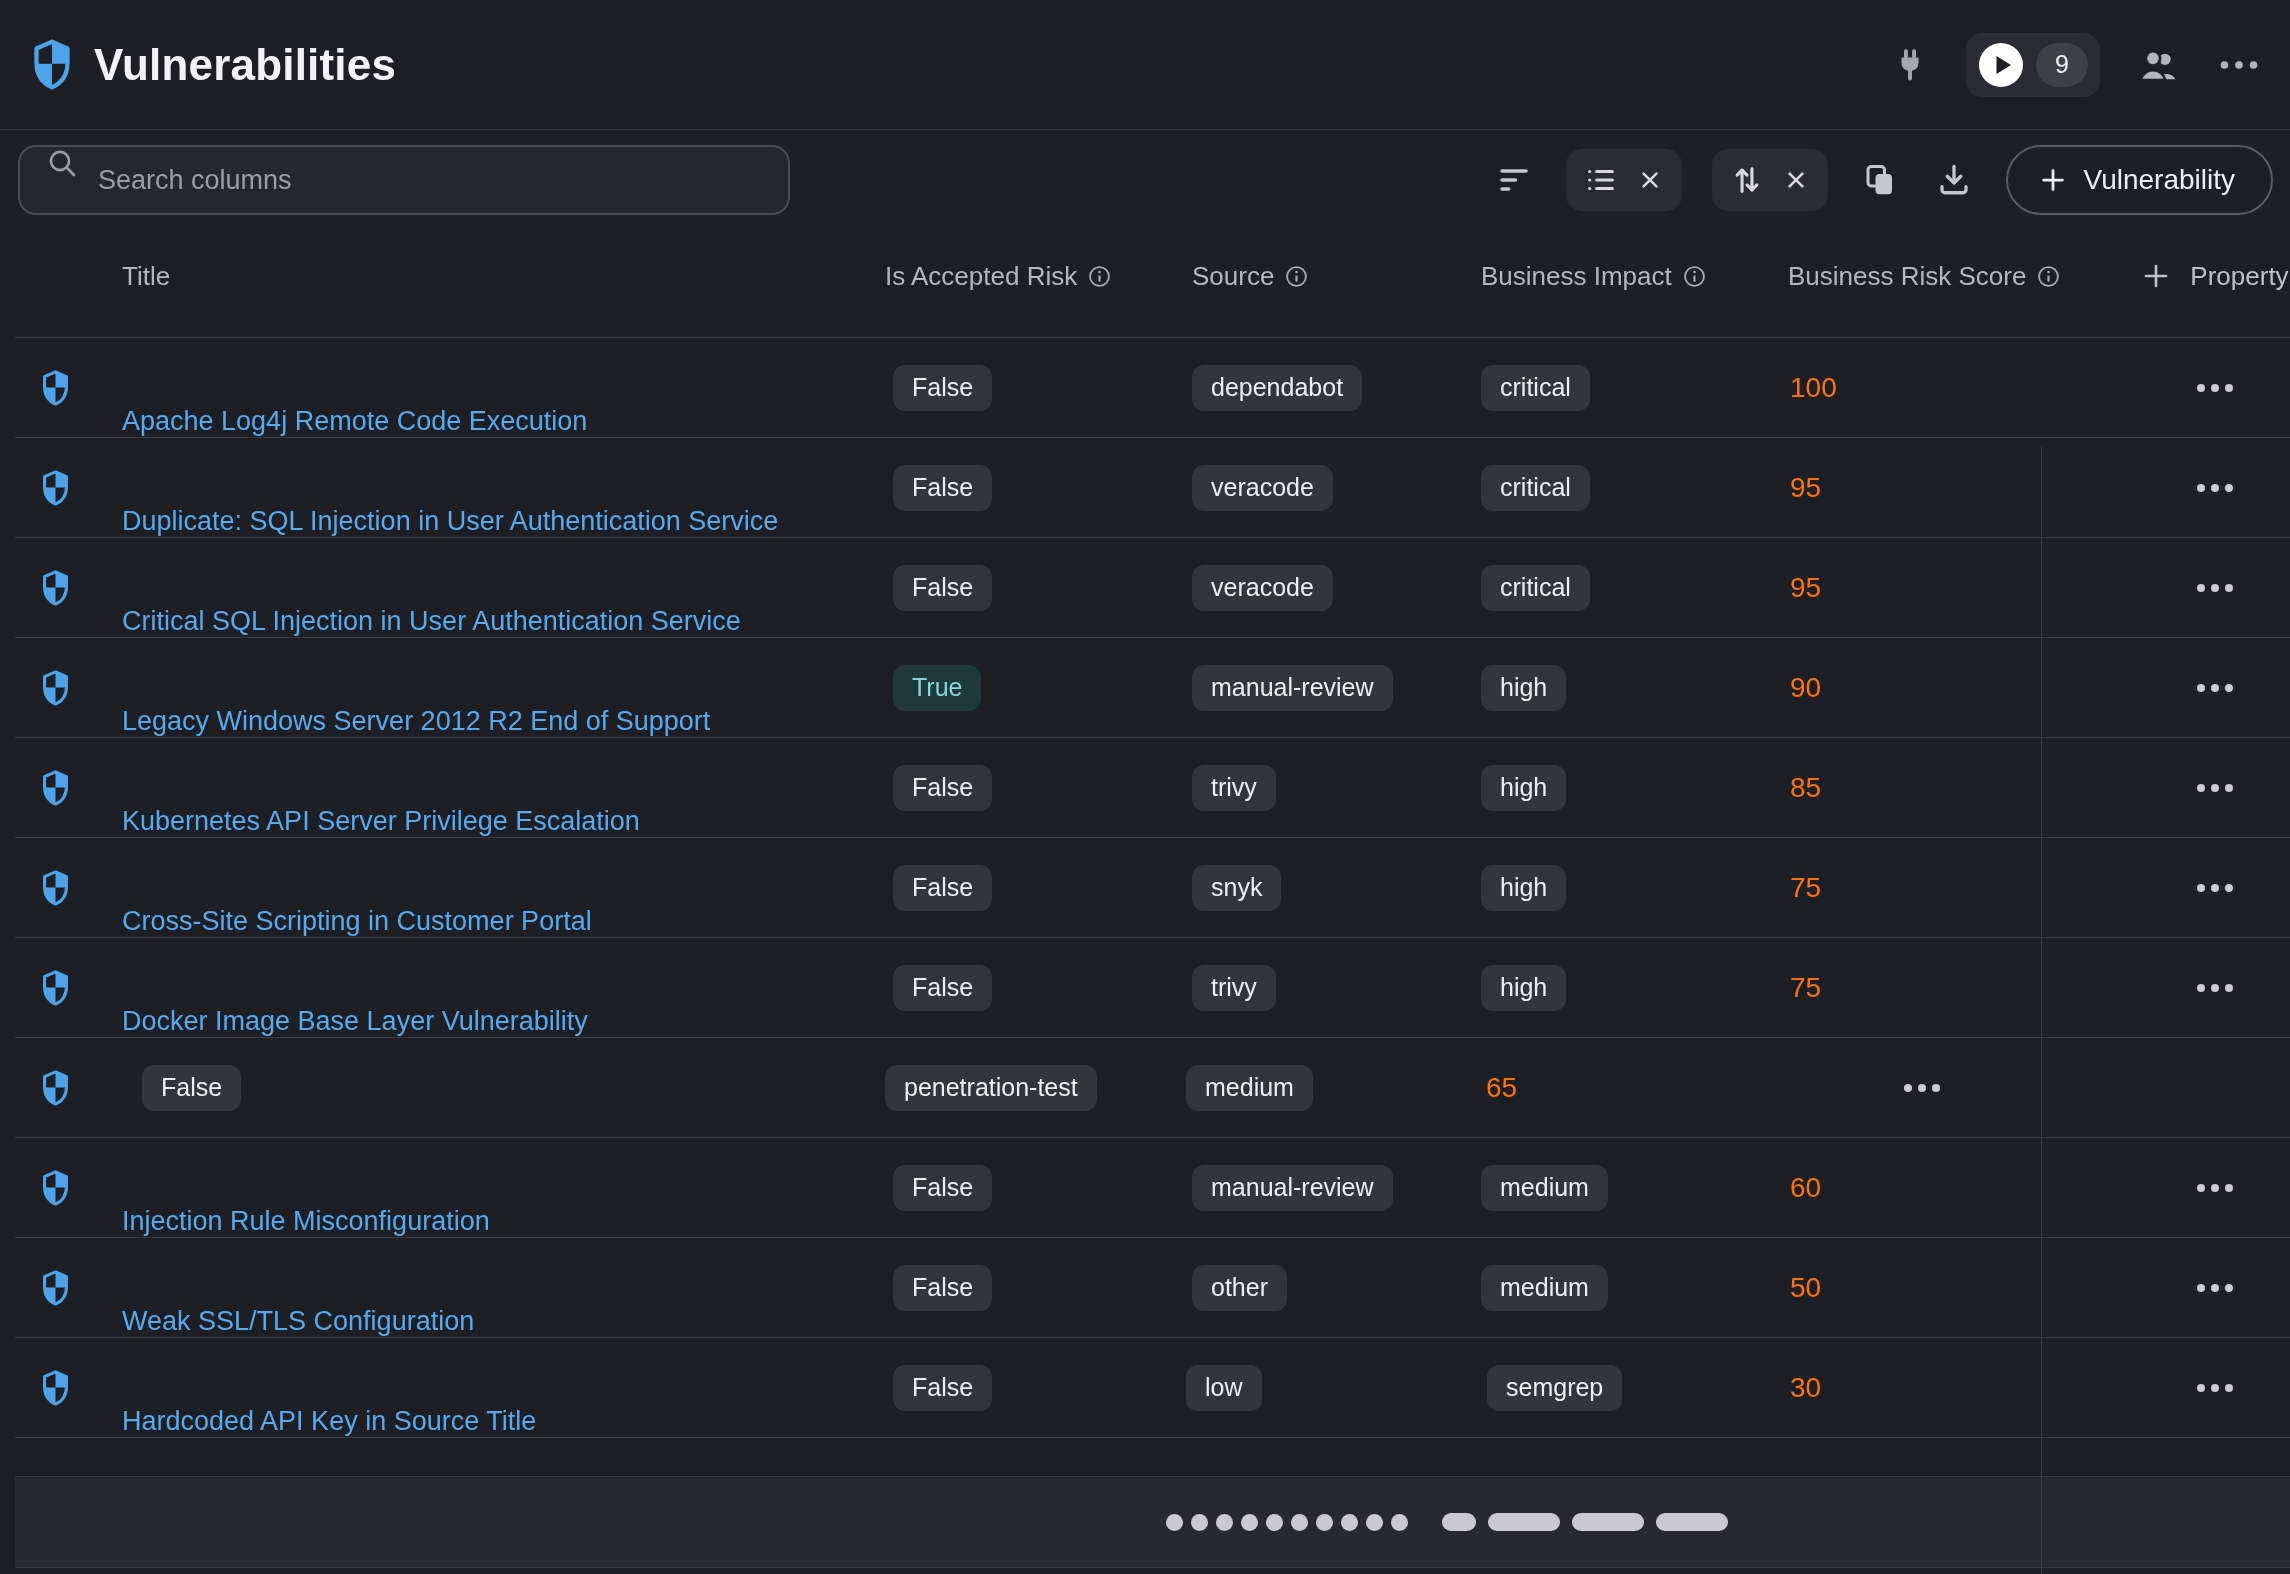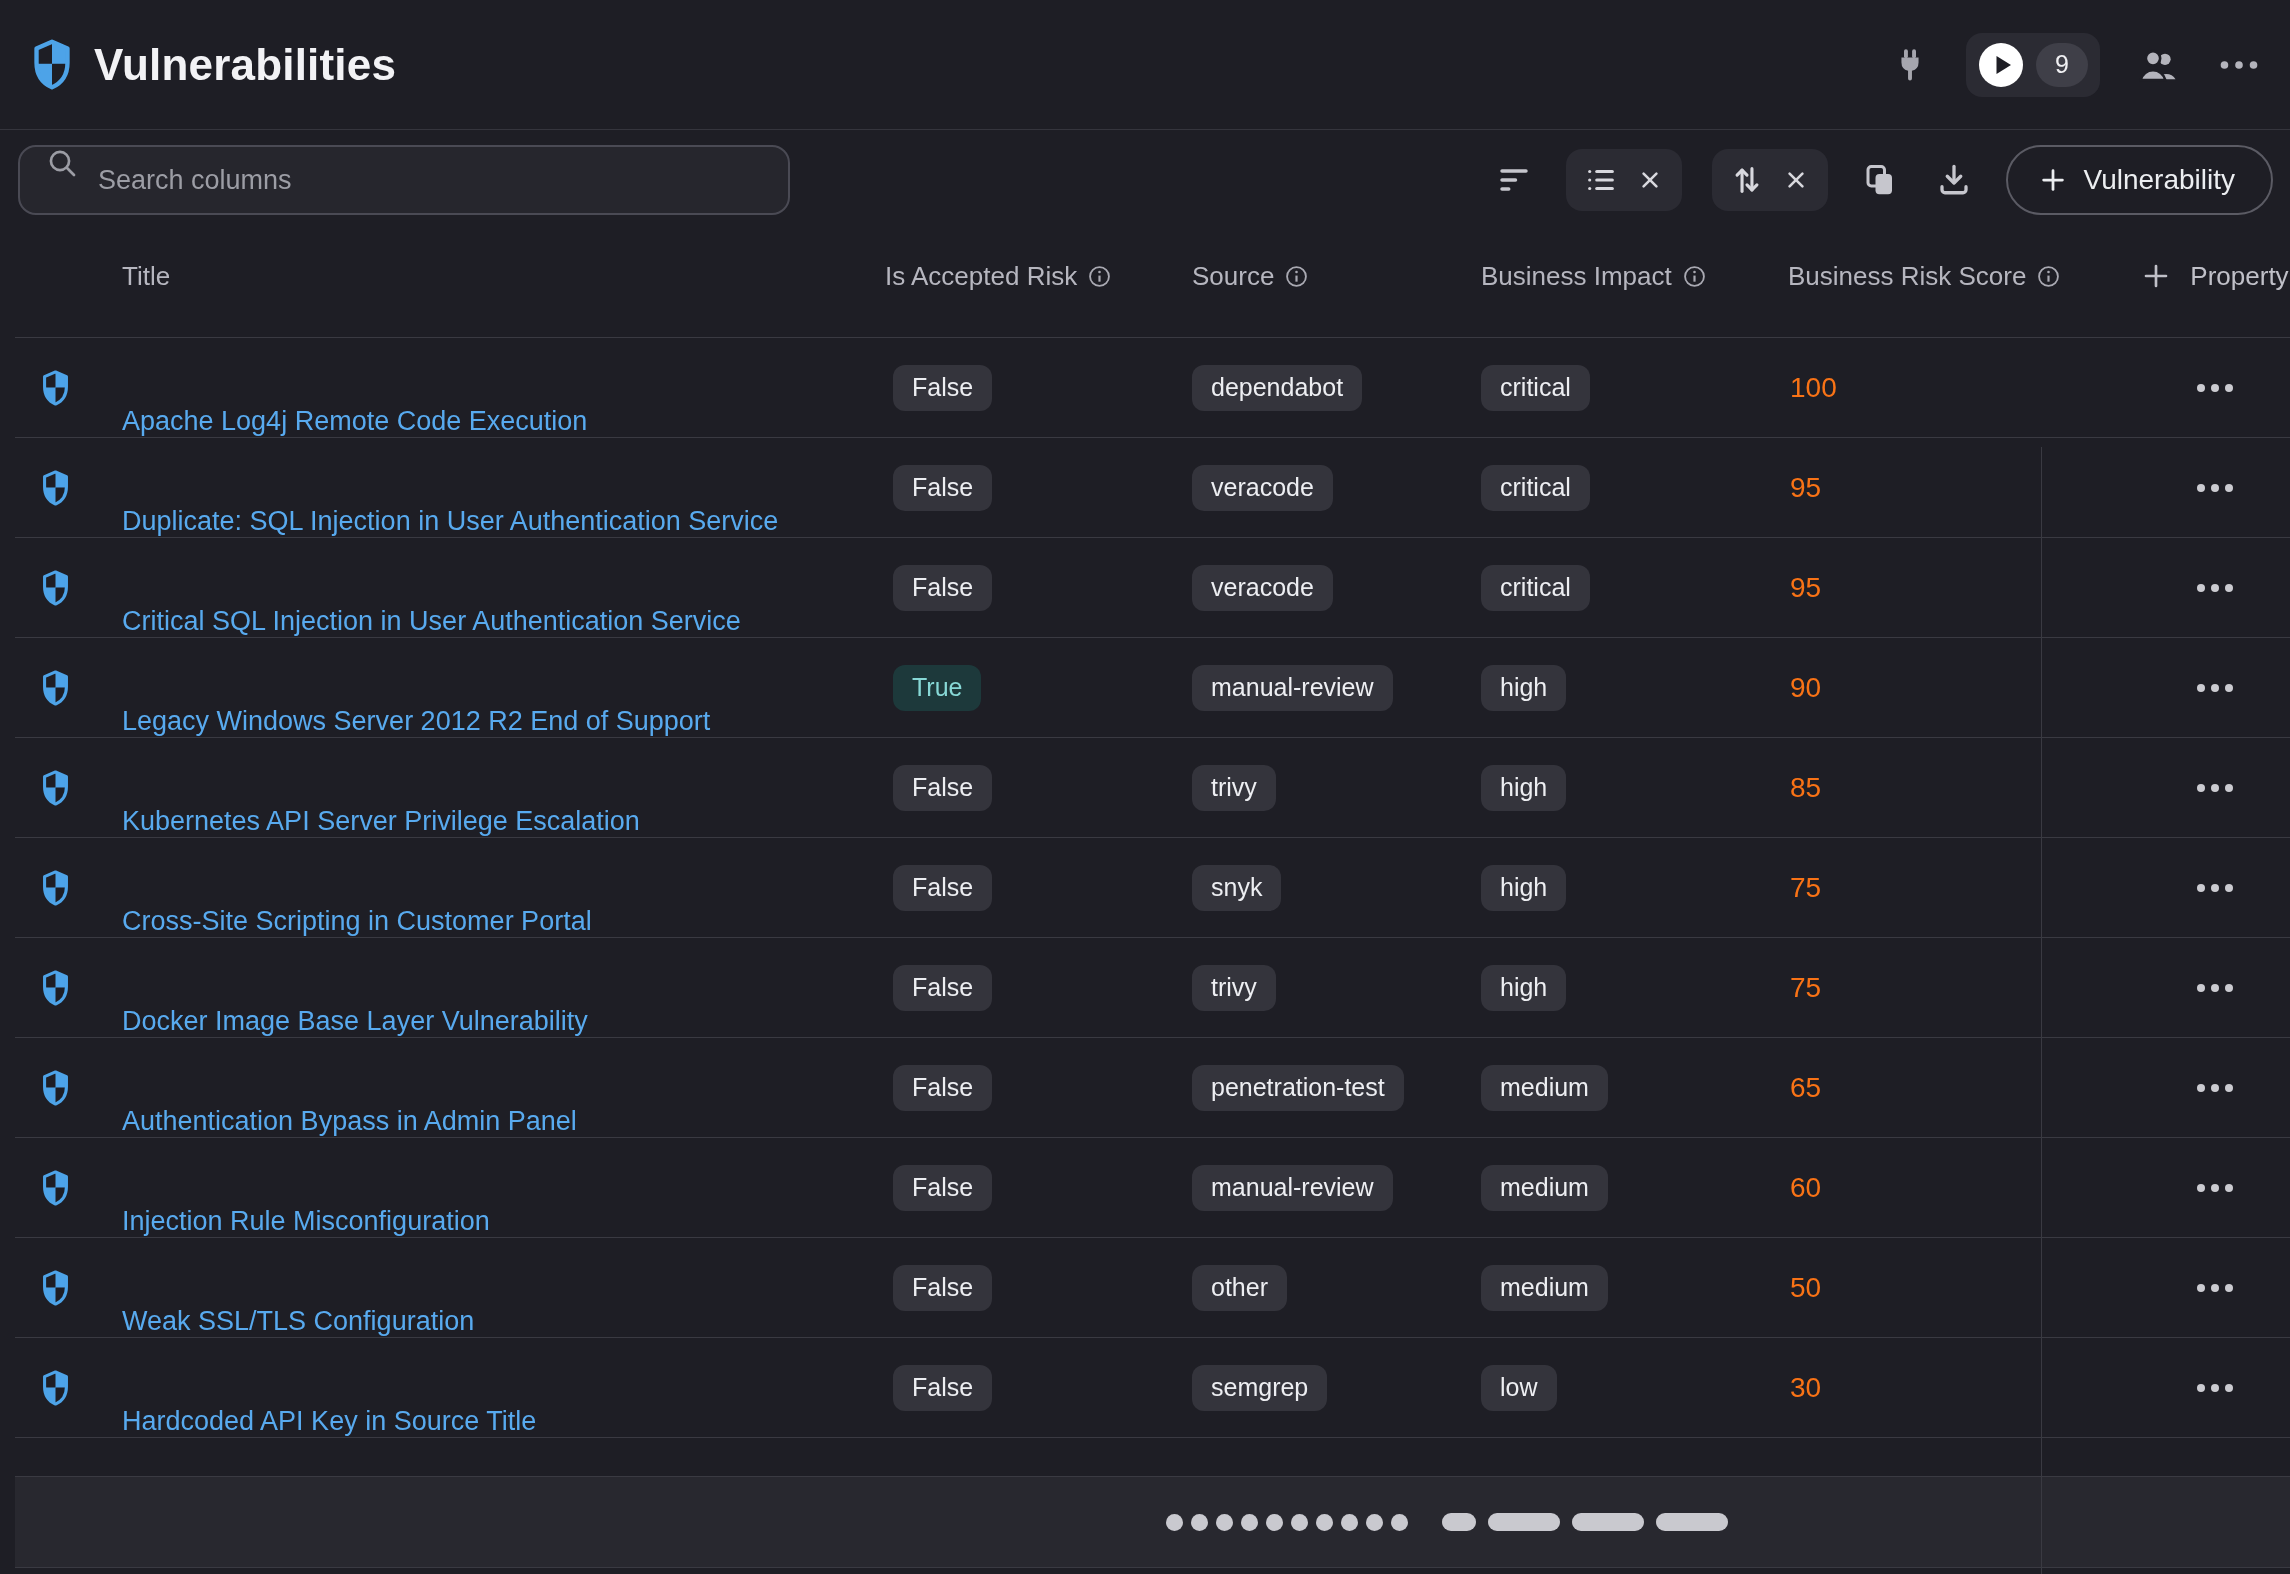--- a/index.html
+++ b/index.html
@@ -528,23 +528,20 @@
   </div>
 
   <div class="grid-row trow">
     <div class="cell cell-icon">
       <span>
         <svg viewBox="0 0 24 28" width="31" height="36">
               <use href="#shield-sym"></use>
             </svg>
       </span>
     </div>
-    <div class="cell cell-title">
-      <a class="title-link">Authentication Bypass in Admin Panel</a>
-    </div>
     <div class="cell cell-accepted">
       <span class="badge">False</span>
     </div>
     <div class="cell cell-source">
       <span class="badge">penetration-test</span>
     </div>
     <div class="cell cell-impact">
       <span class="badge">medium</span>
     </div>
     <div class="cell cell-score">
@@ -630,25 +627,25 @@
               <use href="#shield-sym"></use>
             </svg>
       </span>
     </div>
     <div class="cell cell-title">
       <a class="title-link">Hardcoded API Key in Source Title</a>
     </div>
     <div class="cell cell-accepted">
       <span class="badge">False</span>
     </div>
+    <div class="cell cell-impact">
+      <span class="badge">low</span>
+    </div>
     <div class="cell cell-source">
       <span class="badge">semgrep</span>
-    </div>
-    <div class="cell cell-impact">
-      <span class="badge">low</span>
     </div>
     <div class="cell cell-score">
       <span>30</span>
     </div>
     <div class="cell cell-actions">
       <button class="row-menu">
         <span class="dot"></span>
             <span class="dot"></span>
             <span class="dot"></span>
       </button>

